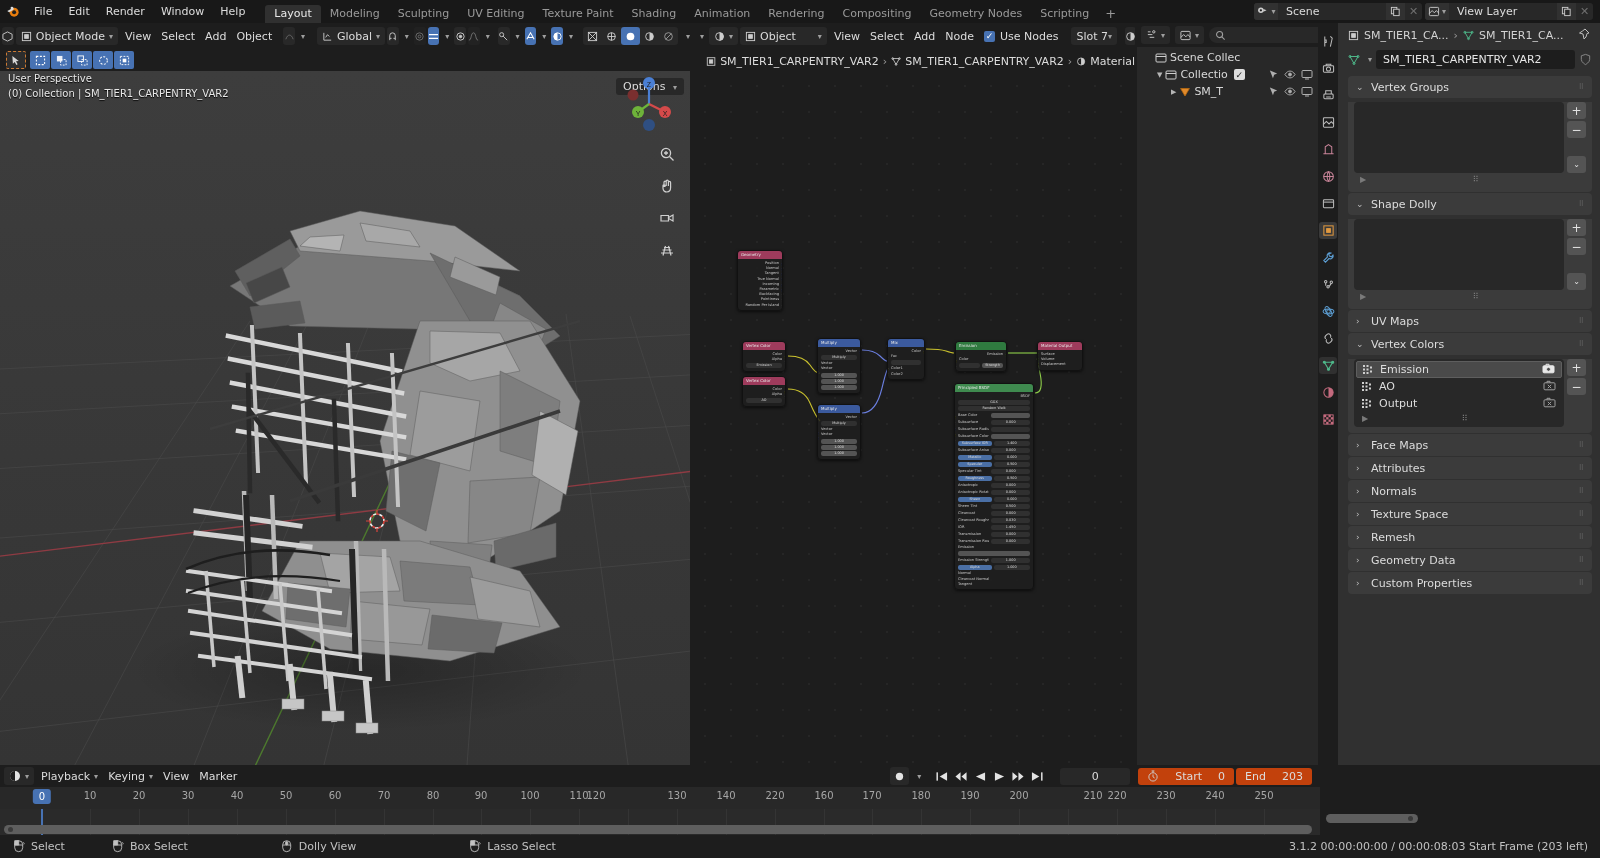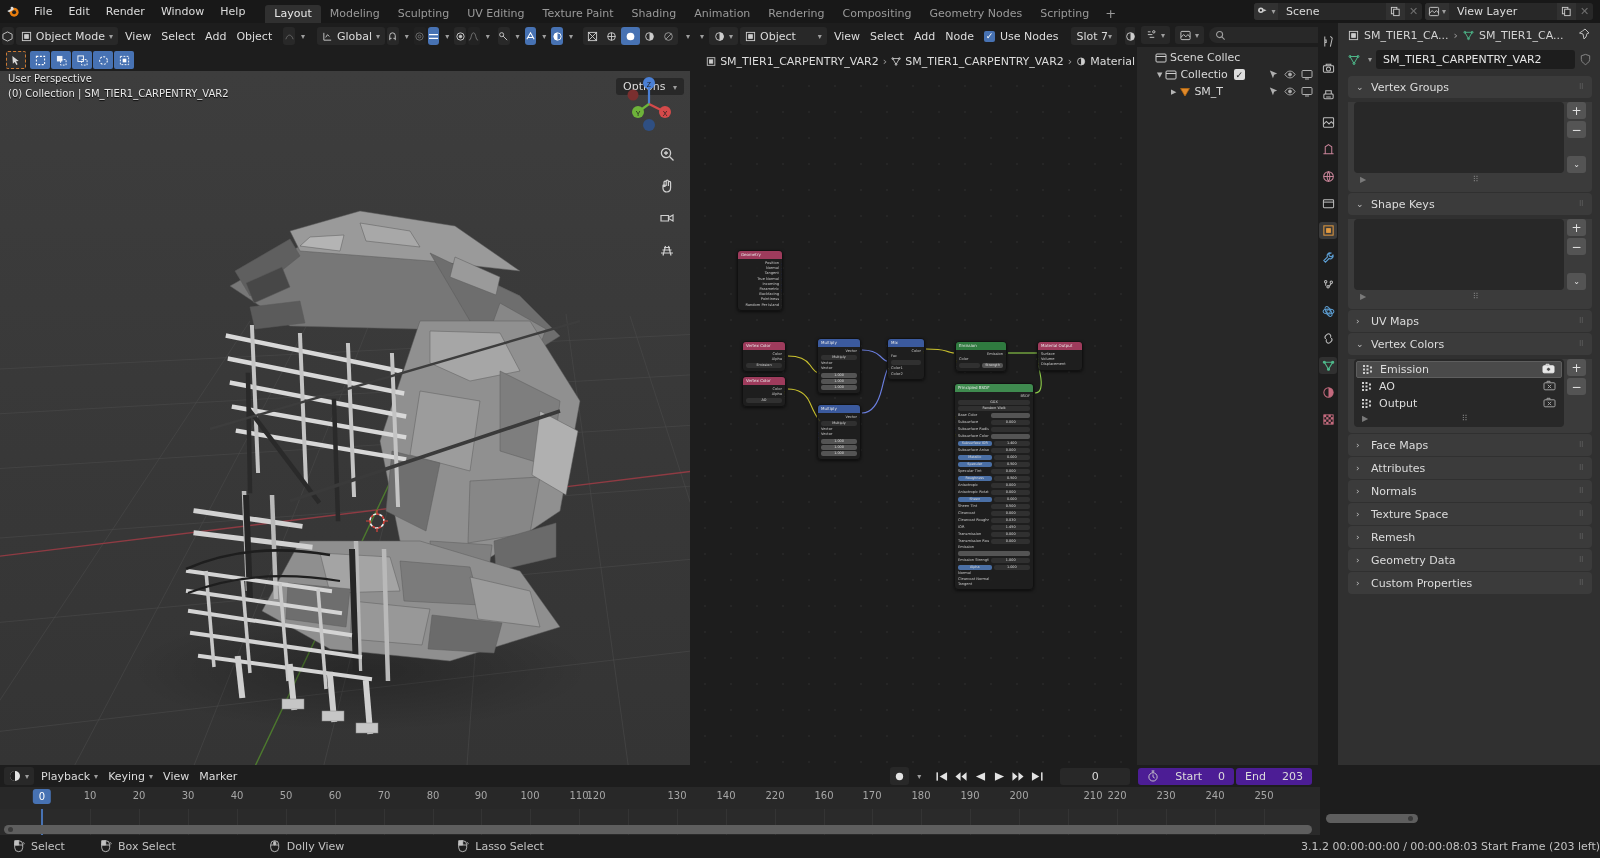--- a/index.html
+++ b/index.html
@@ -123,36 +123,36 @@
   .vc-foot { display:flex; align-items:center; height:13px; padding-left:6px; color:#7a7a7a; font-size:8px;}
   .vc-foot .dots { margin:0 auto; letter-spacing:1px;}
   .chev { color:#bdbdbd; font-size:9px; display:inline-block; width:9px;}
 
   
   .timeline { position:absolute; left:0; top:765px; width:1320px; height:70px; background:#1d1d1d;}
   .tl-header { height:22px; display:flex; align-items:center; padding-left:4px; background:#1d1d1d;}
   .tl-right { margin-left:auto; display:flex; align-items:center; padding-right:8px; gap:2px;}
   .tl-numfield { width:70px; height:17px; background:#282828; border-radius:3px; text-align:center;
       line-height:17px; font-size:11px; color:#dcdcdc; }
-  .tl-lblfield { height:17px; background:#4c1d95; border-radius:3px; font-size:11px; color:#dcdcdc;
+  .tl-lblfield { height:17px; background:#c2410c; border-radius:3px; font-size:11px; color:#dcdcdc;
       display:flex; align-items:center; padding:0 9px; gap:16px;}
   .tl-scale { position:relative; height:22px; background:#282828; }
   .tick-lbl { position:absolute; top:3px; font-size:10px; color:#a6a6a6; transform:translateX(-50%); }
   .playhead { position:absolute; top:0; width:2px; background:#4772b3; }
   .ph-badge { position:absolute; top:2px; height:15px; background:#4772b3; border-radius:3px; color:#fff;
       font-size:10px; line-height:15px; padding:0 6px; transform:translateX(-50%);}
   .tl-body { position:relative; height:26px; background:#2a2a2a; }
   .tl-scroll { position:absolute; left:0; bottom:1px; height:9px; width:100%; }
   .tl-scroll .bar { position:absolute; height:9px; background:#5e5e5e; border-radius:5px; }
 
   
   .statusbar { position:absolute; left:0; top:835px; width:1600px; height:23px; background:#1d1d1d;
       display:flex; align-items:center; }
   .sb-item { display:flex; align-items:center; gap:6px; font-size:11px; color:#c2c2c2; }
-  .sb-right { margin-left:auto; font-size:11px; color:#c2c2c2; display:flex; gap:10px;}
+  .sb-right { margin-left:auto; padding-right:12px; font-size:11px; color:#c2c2c2; display:flex; gap:10px;}
   .mouse-ico { width:11px; height:13px; }
 </style>
 </head>
 <body>
 
 <div class="app">
 
   <div class="topbar">
     <div class="blender-logo">
       <svg viewBox="0 0 24 24">
@@ -1131,21 +1131,21 @@
         <div class="vc-foot">
           <span>▶</span>
           <span class="dots">⠿</span>
         </div>
       </div>
     </div>
 
     <div class="panel">
       <div class="panel-hdr">
         <span class="chev">⌄</span>
-        <span>Shape Keys</span>
+        <span>Shape Dolly</span>
         <span class="dots">⠿</span>
       </div>
       <div class="panel-body" style="padding:0 6px 6px 6px">
         <div class="listbox">
           <div class="lst"></div>
           <div class="btns">
             <div class="lbtn">+</div>
             <div class="lbtn">−</div>
             <div class="lbtn" style="margin-top:16px">
                 <span style="font-size:8px">⌄</span>
@@ -1456,21 +1456,21 @@
   <div class="statusbar">
     <div class="sb-item" style="margin-left:14px">
       <svg class="mouse-ico" viewBox="0 0 11 13" fill="none" stroke="#c2c2c2" stroke-width="0.9">
           <rect x="0.7" y="0.7" width="8" height="11" rx="4"></rect>
           <path d="M0.7 5h8"></path>
           <path d="M0.7 0.7h4v4.3h-4z" fill="#c2c2c2"></path>
           <path d="M9.2 2.4c1 .4 1.2 1.3.6 2"></path>
         </svg>
       <span>Select</span>
     </div>
-    <div class="sb-item" style="margin-left:36px">
+    <div class="sb-item" style="margin-left:48px">
       <svg class="mouse-ico" viewBox="0 0 11 13" fill="none" stroke="#c2c2c2" stroke-width="0.9">
           <rect x="0.7" y="0.7" width="8" height="11" rx="4"></rect>
           <path d="M0.7 5h8"></path>
           <path d="M0.7 0.7h4v4.3h-4z" fill="#c2c2c2"></path>
           <path d="M9.2 2.4c1 .4 1.2 1.3.6 2"></path>
         </svg>
       <span>Box Select</span>
     </div>
     <div class="sb-item" style="margin-left:94px">
       <svg class="mouse-ico" viewBox="0 0 11 13" fill="none" stroke="#c2c2c2" stroke-width="0.9">

